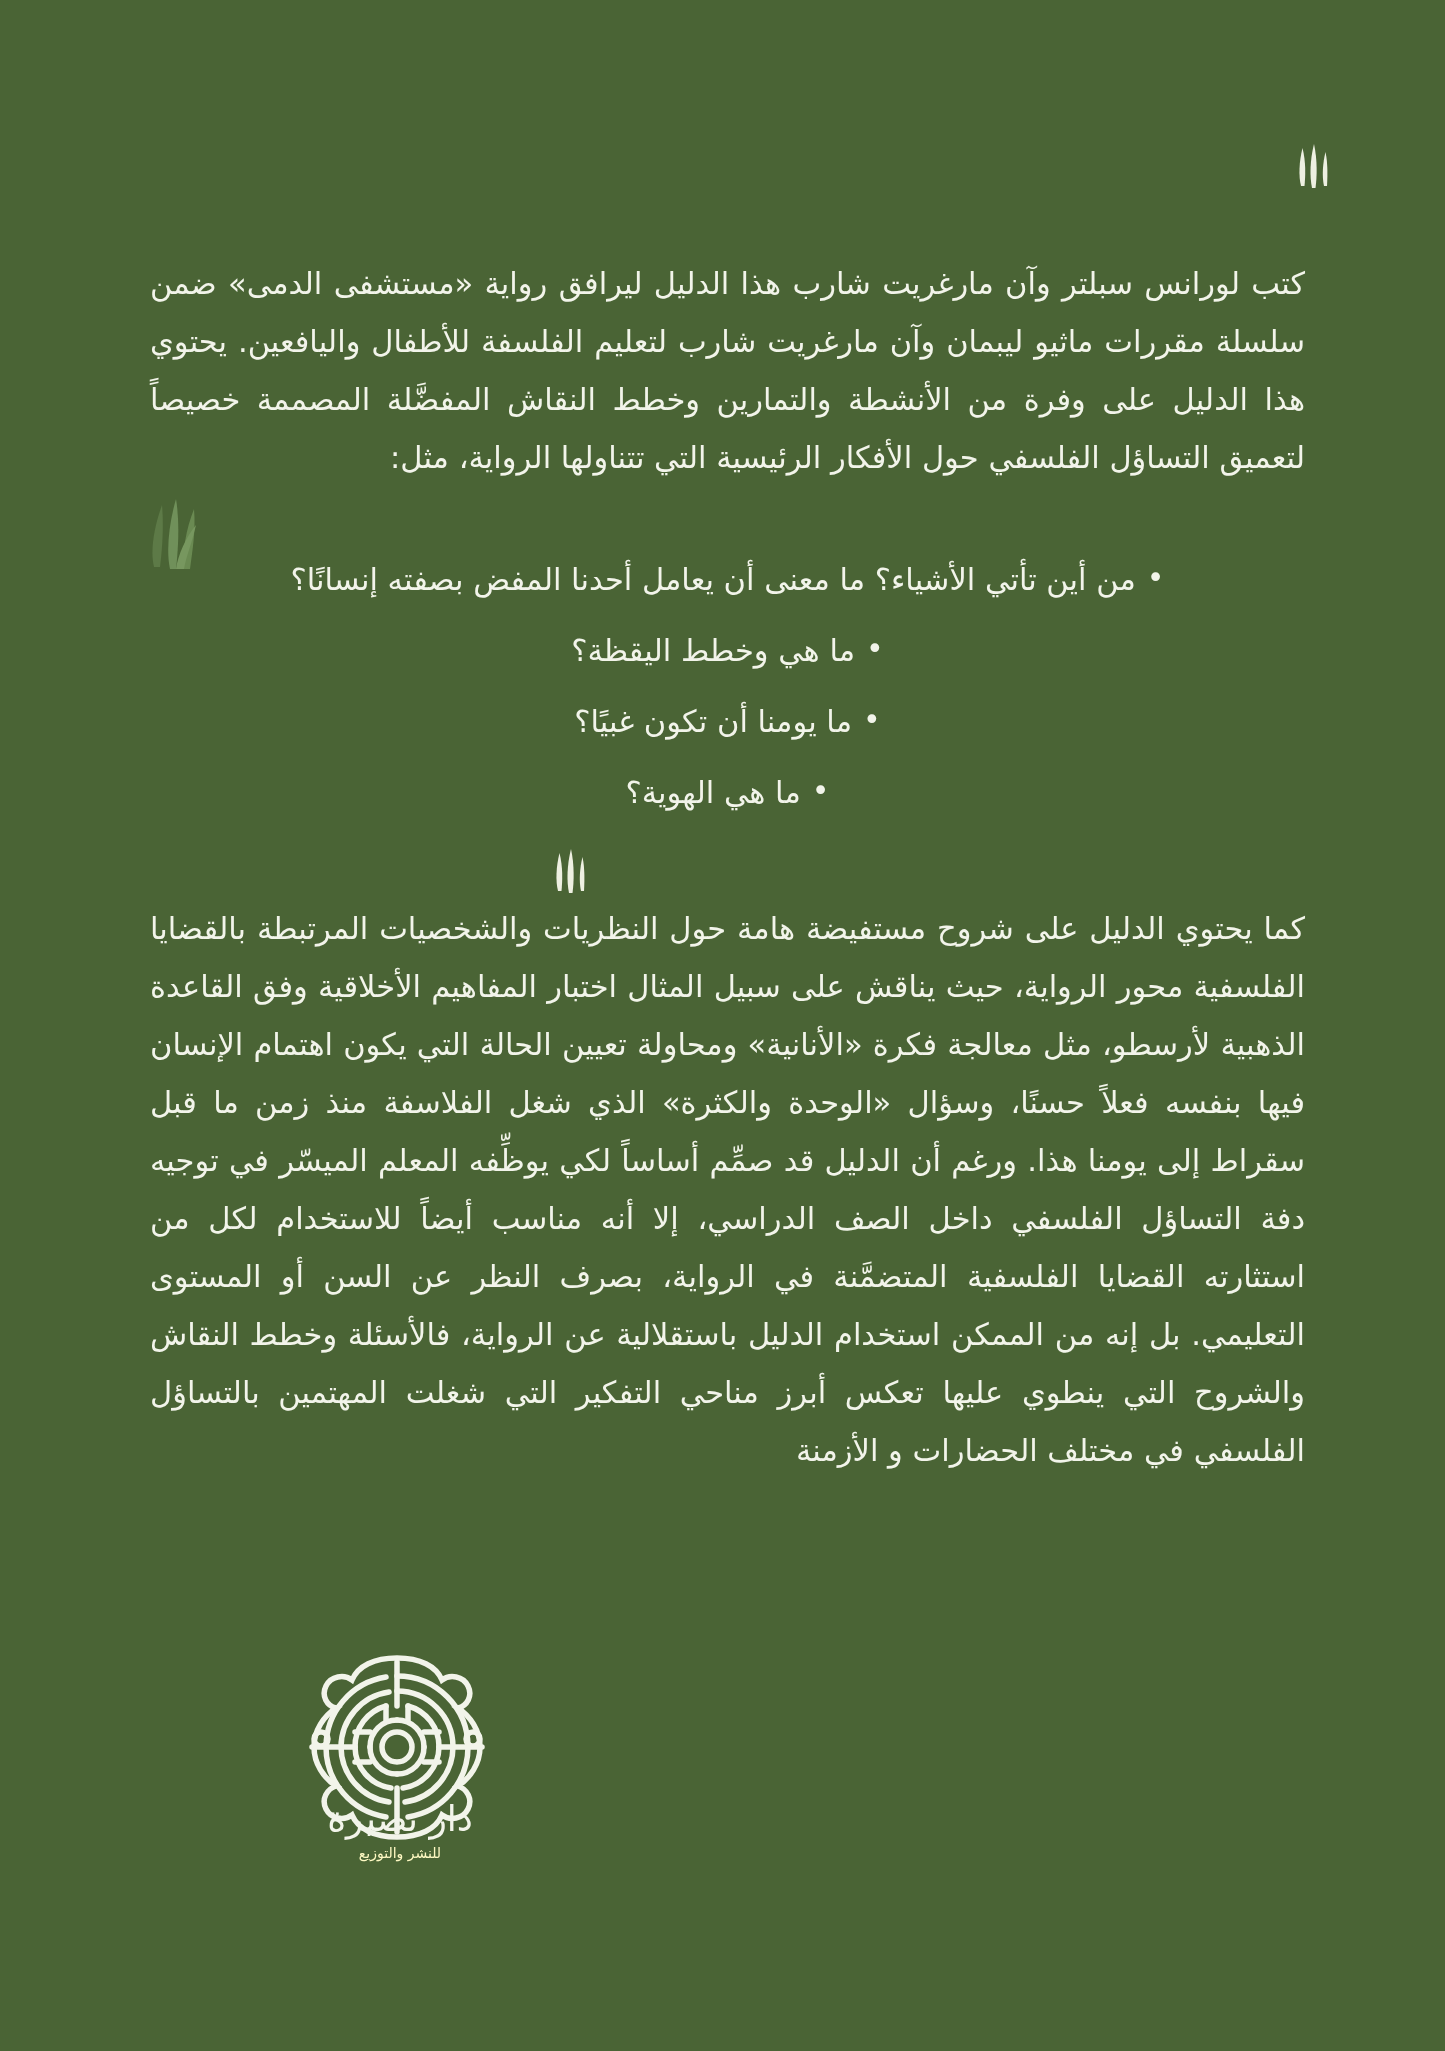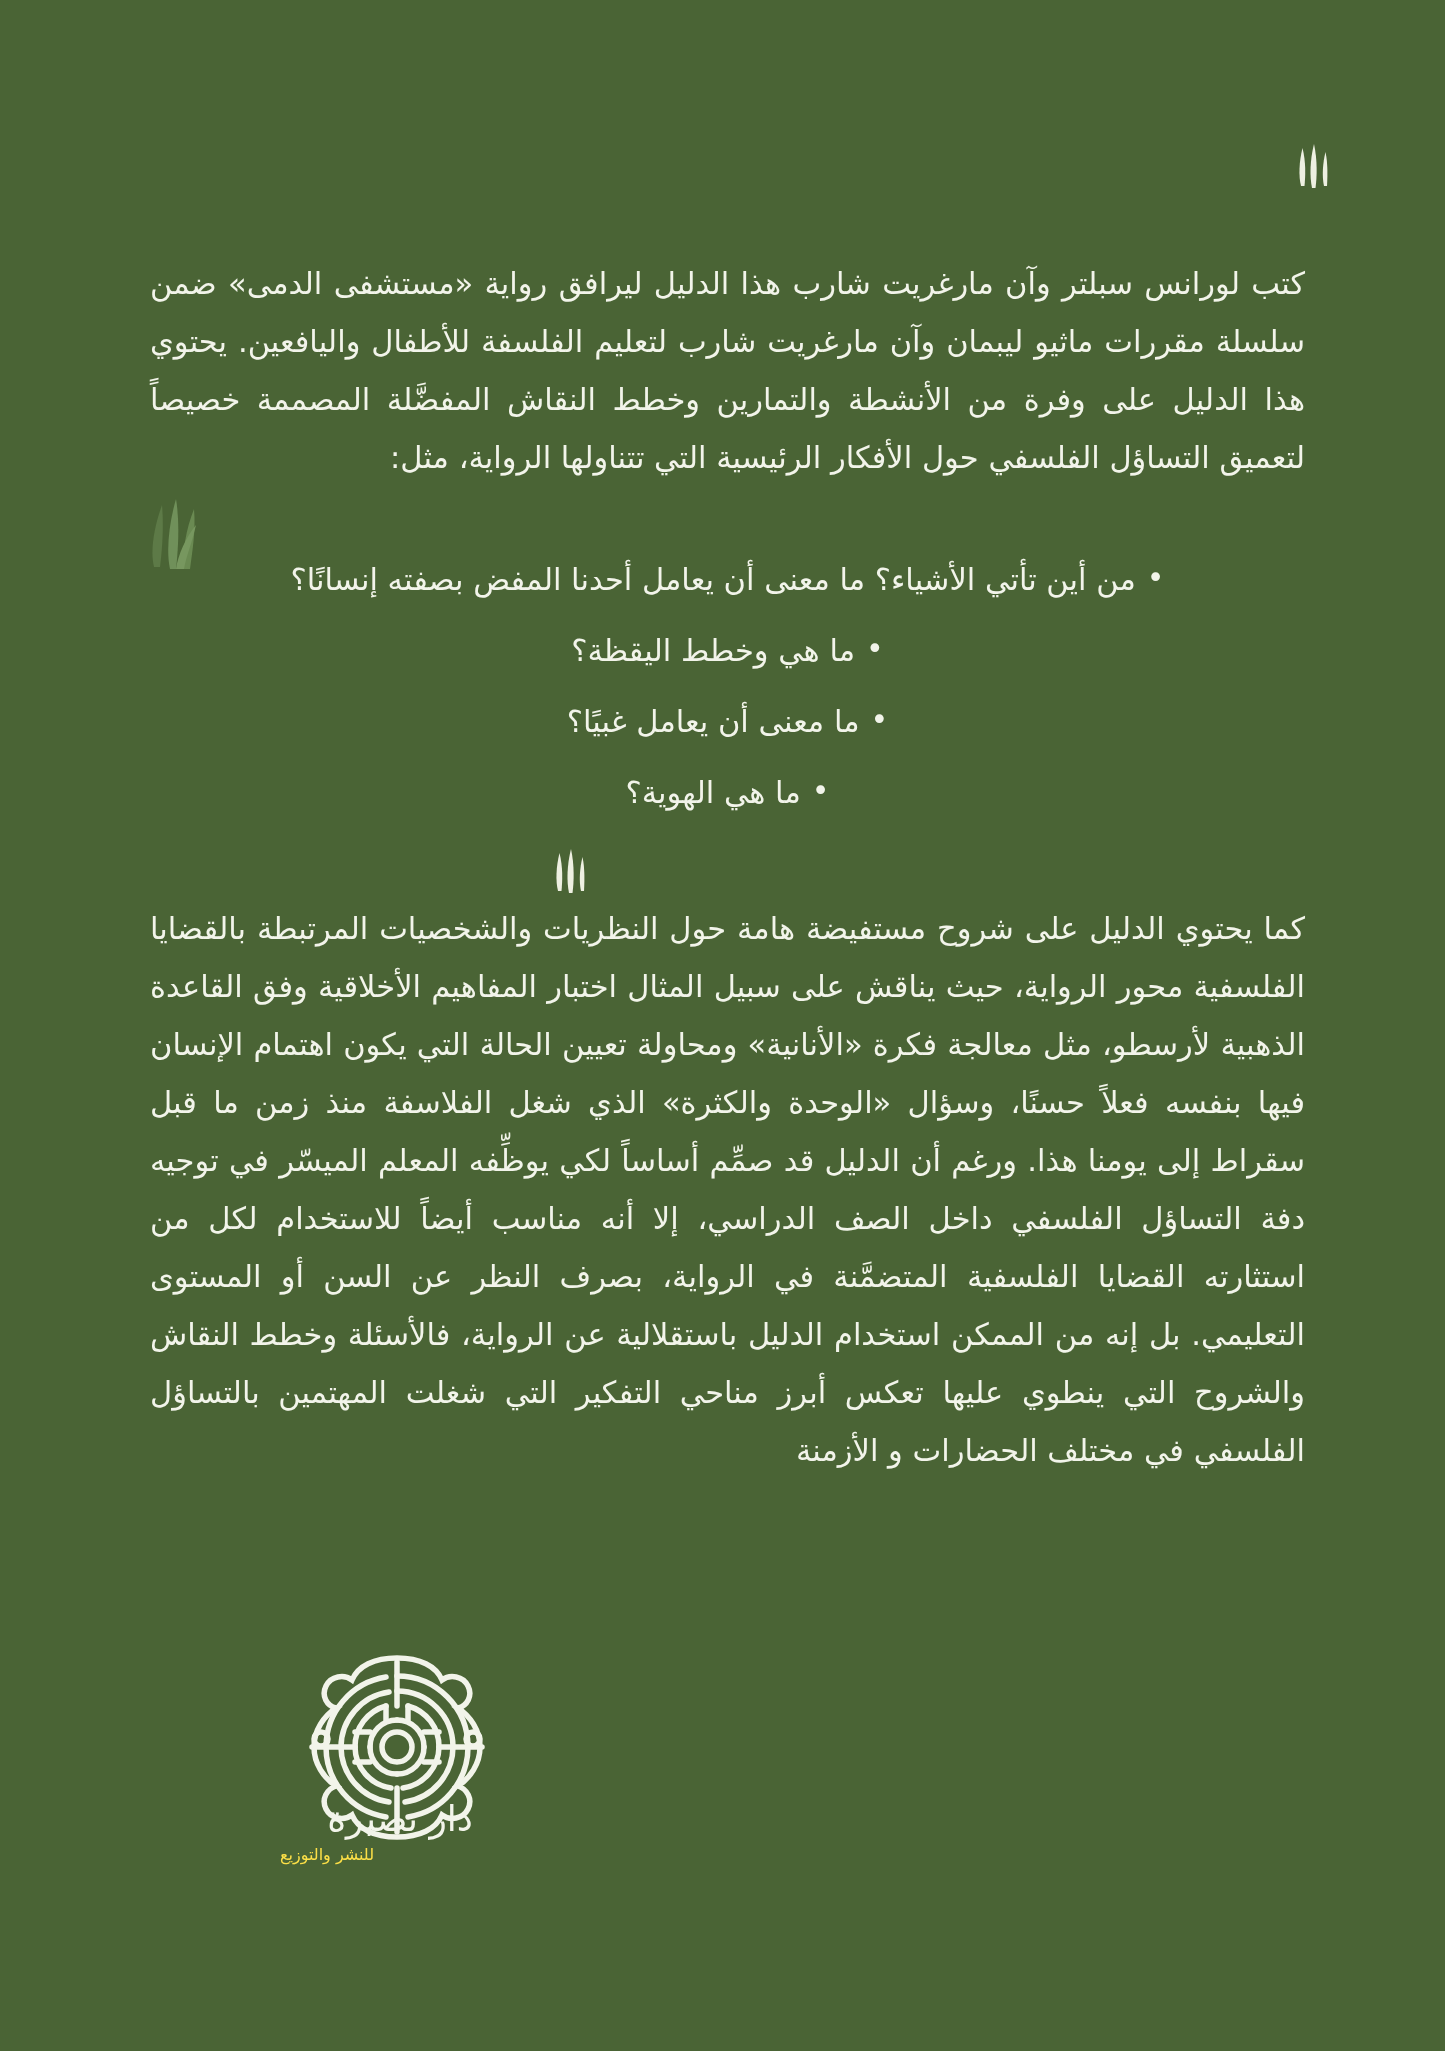--- a/index.html
+++ b/index.html
@@ -105,23 +105,23 @@
     font-size: 36px;
     line-height: 1.05;
     direction: rtl;
     letter-spacing: 1px;
   }
   .logo-subline {
     position: absolute;
     left: 160px;
     top: 1845px;
     width: 240px;
-    text-align: left;
-    color: #fde047;
-    font-size: 16px;
+    text-align: center;
+    color: #fef9c3;
+    font-size: 14px;
     direction: rtl;
     letter-spacing: 0.5px;
   }
 </style>
 </head>
 <body>
 
 <div class="page">
 
   <div class="grass grass-top-right">
@@ -154,21 +154,21 @@
     <p class="para para-1">كتب لورانس سبلتر وآن مارغريت شارب هذا الدليل ليرافق رواية «مستشفى الدمى» ضمن سلسلة مقررات ماثيو ليبمان وآن مارغريت شارب لتعليم الفلسفة للأطفال واليافعين. يحتوي هذا الدليل على وفرة من الأنشطة والتمارين وخطط النقاش المفضَّلة المصممة خصيصاً لتعميق التساؤل الفلسفي حول الأفكار الرئيسية التي تتناولها الرواية، مثل:</p>
 
     <ul class="bullets">
       <li>
         <span class="dot">•</span><span>من أين تأتي الأشياء؟ ما معنى أن يعامل أحدنا المفض بصفته إنسانًا؟</span>
       </li>
       <li>
         <span class="dot">•</span><span>ما هي وخطط اليقظة؟</span>
       </li>
       <li>
-        <span class="dot">•</span><span>ما معنى أن يعامل غبيًا؟</span>
+        <span class="dot">•</span><span>ما يومنا أن تكون غبيًا؟</span>
       </li>
       <li>
         <span class="dot">•</span><span>ما هي الهوية؟</span>
       </li>
     </ul>
 
     <p class="para para-2">كما يحتوي الدليل على شروح مستفيضة هامة حول النظريات والشخصيات المرتبطة بالقضايا الفلسفية محور الرواية، حيث يناقش على سبيل المثال اختبار المفاهيم الأخلاقية وفق القاعدة الذهبية لأرسطو، مثل معالجة فكرة «الأنانية» ومحاولة تعيين الحالة التي يكون اهتمام الإنسان فيها بنفسه فعلاً حسنًا، وسؤال «الوحدة والكثرة» الذي شغل الفلاسفة منذ زمن ما قبل سقراط إلى يومنا هذا. ورغم أن الدليل قد صمِّم أساساً لكي يوظِّفه المعلم الميسّر في توجيه دفة التساؤل الفلسفي داخل الصف الدراسي، إلا أنه مناسب أيضاً للاستخدام لكل من استثارته القضايا الفلسفية المتضمَّنة في الرواية، بصرف النظر عن السن أو المستوى التعليمي. بل إنه من الممكن استخدام الدليل باستقلالية عن الرواية، فالأسئلة وخطط النقاش والشروح التي ينطوي عليها تعكس أبرز مناحي التفكير التي شغلت المهتمين بالتساؤل الفلسفي في مختلف الحضارات و الأزمنة</p>
   </div>
 
   <div class="logo">

